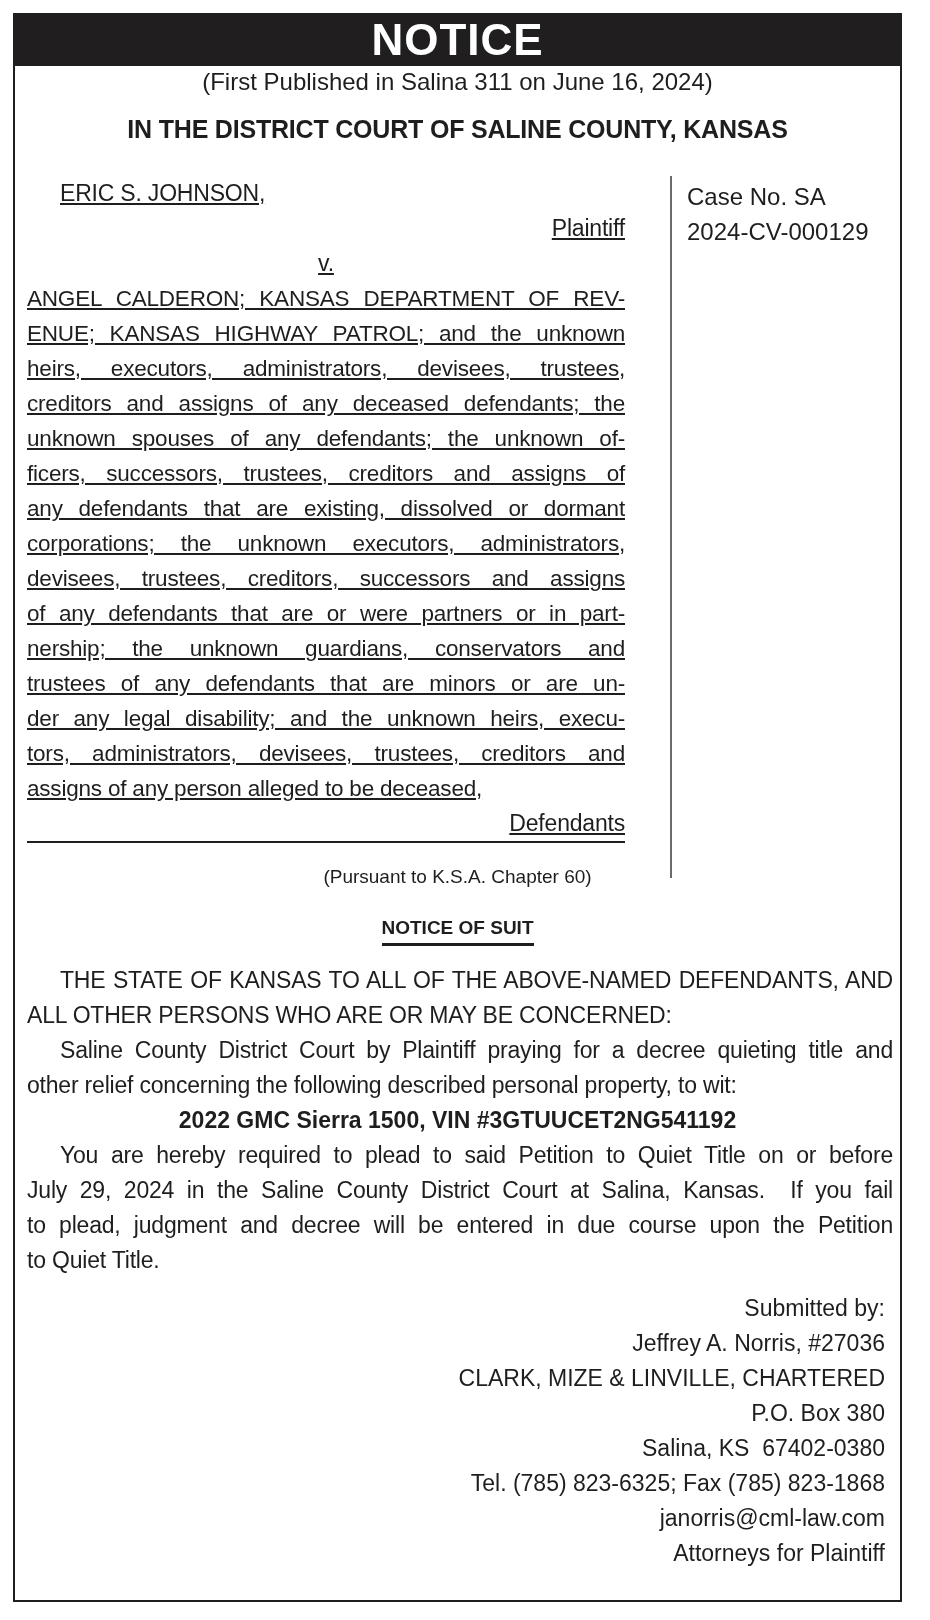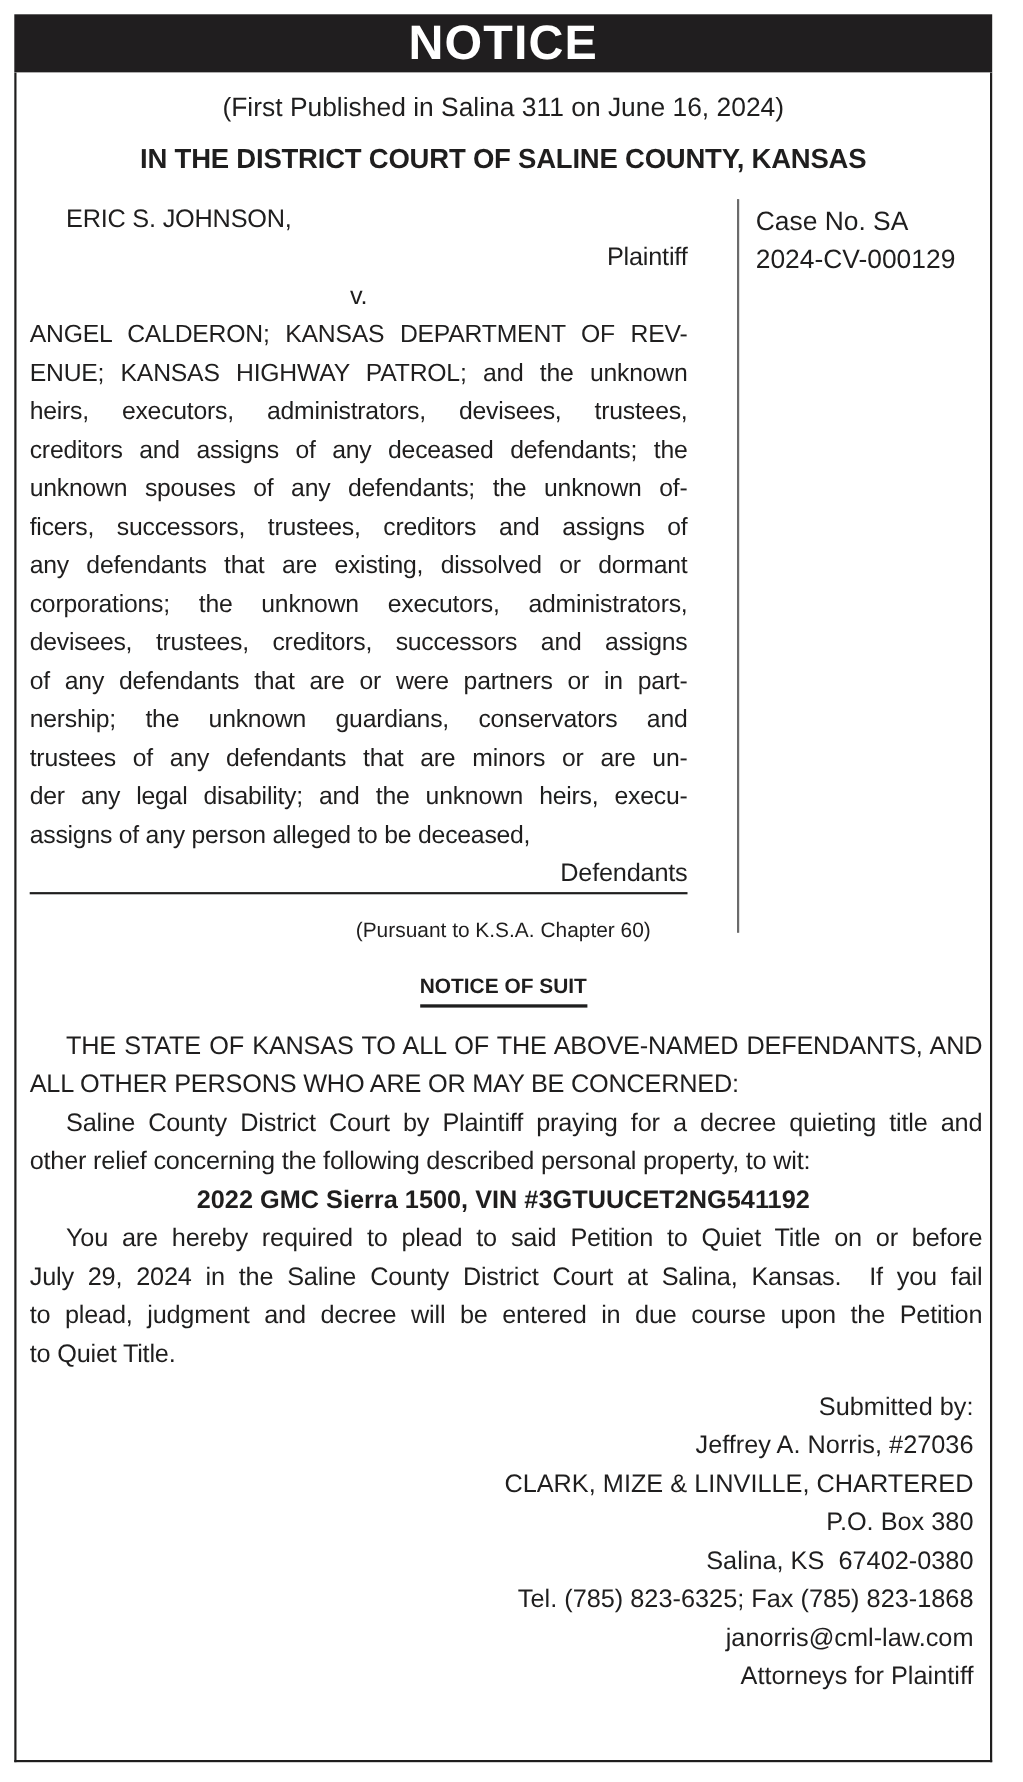--- a/index.html
+++ b/index.html
@@ -24,31 +24,30 @@
     height: 53px;
     background: var(--banner-bg);
     color: var(--banner-text);
     display: flex; align-items: center; justify-content: center;
     font-size: 44px; font-weight: bold; letter-spacing: 1px;
   }
   .box {
     height: 1536px;
     border: 2px solid var(--ink);
     border-top: none;
-    padding-top: 16px;
     position: relative;
     overflow: hidden;
     background: var(--page-bg);
   }
   .publine { text-align: center; font-size: 24px; line-height: 32px; }
   .court {
     text-align: center; font-size: 25px; font-weight: bold;
     line-height: 32px; margin-top: 15px; letter-spacing: -0.2px;
   }
-  .caption { position: relative; margin-top: 20px; }
+  .caption { position: relative; margin-top: 31px; text-decoration: underline; }
   .cap-left {
     margin-left: 12px; width: 598px;
     font-size: 22.5px; line-height: 35px; letter-spacing: -0.2px;
   }
   .plaintiff-name { padding-left: 33px; font-size: 23px; }
   .plaintiff-label, .defendants-label { text-align: right; font-size: 23px; }
   .versus { text-align: center; font-size: 23px; }
   .cap-rule { height: 2px; background: var(--ink); }
   .cap-divider {
     position: absolute; left: 655px; top: 0;
@@ -100,20 +99,21 @@
             <div class="ln">creditors and assigns of any deceased defendants; the</div>
             <div class="ln">unknown spouses of any defendants; the unknown of-</div>
             <div class="ln">ficers, successors, trustees, creditors and assigns of</div>
             <div class="ln">any defendants that are existing, dissolved or dormant</div>
             <div class="ln">corporations; the unknown executors, administrators,</div>
             <div class="ln">devisees, trustees, creditors, successors and assigns</div>
             <div class="ln">of any defendants that are or were partners or in part-</div>
             <div class="ln">nership; the unknown guardians, conservators and</div>
             <div class="ln">trustees of any defendants that are minors or are un-</div>
             <div class="ln">der any legal disability; and the unknown heirs, execu-</div>
+            <div class="ln">tors, administrators, devisees, trustees, creditors and</div>
             <div class="ln">assigns of any person alleged to be deceased,</div>
           </div>
         <div class="defendants-label">Defendants</div>
         <div class="cap-rule"></div>
       </div>
       <div class="cap-divider"></div>
       <div class="cap-right">
         <div>Case No. SA</div>
         <div>2024-CV-000129</div>
       </div>

